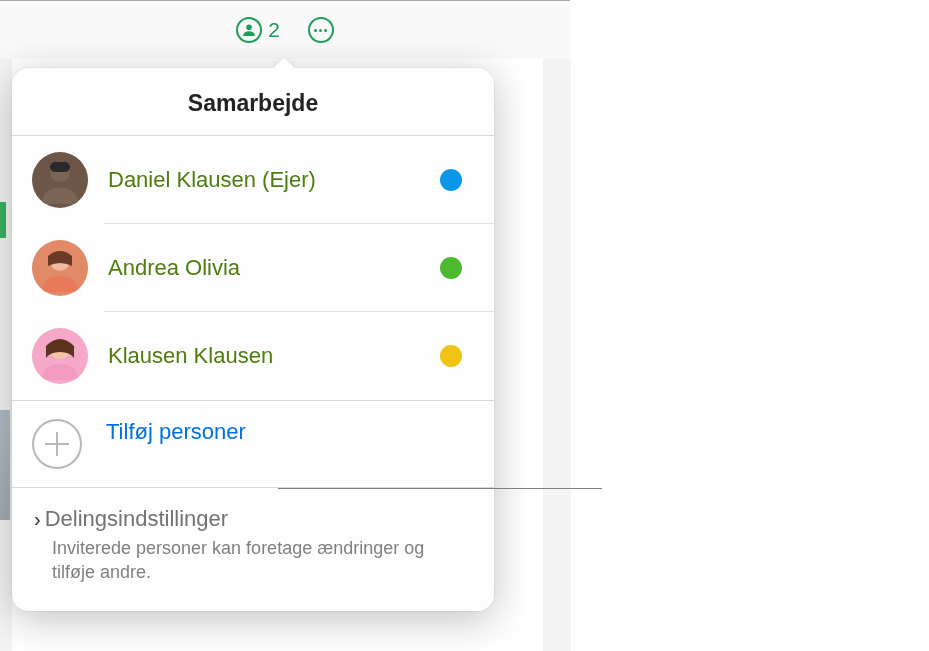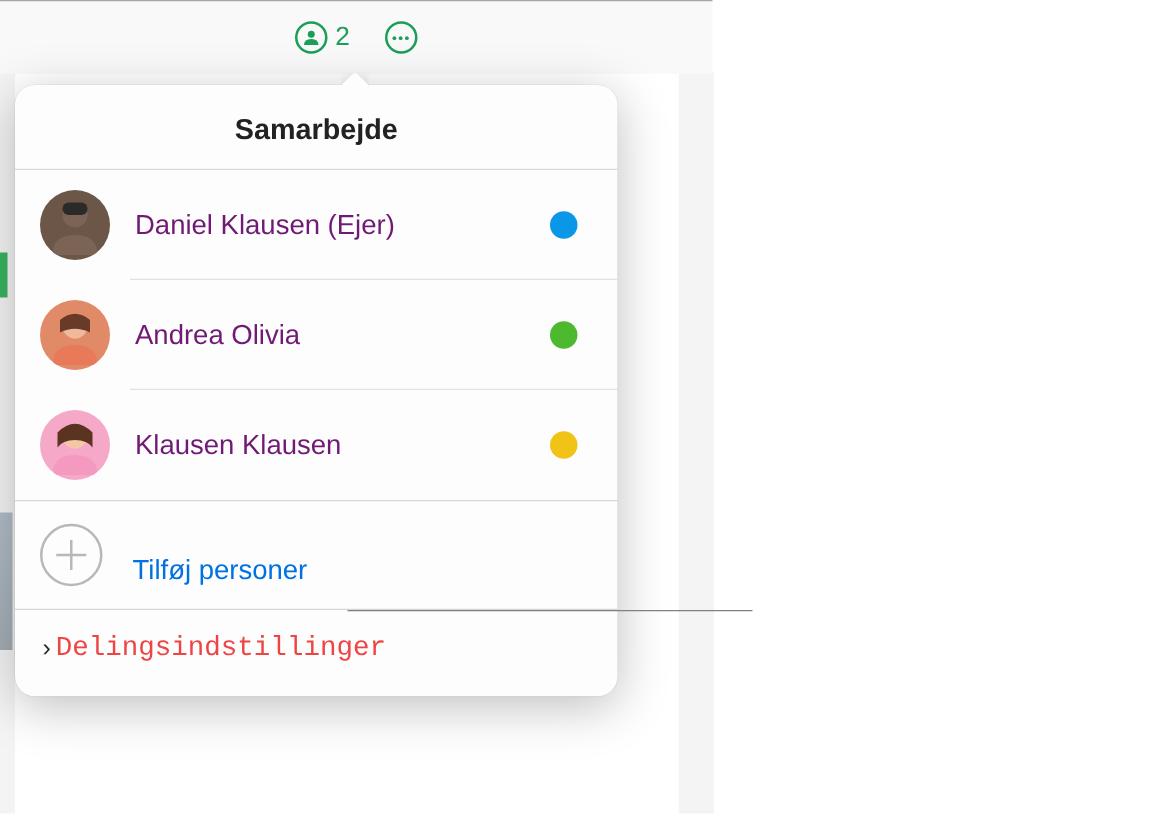--- a/index.html
+++ b/index.html
@@ -126,33 +126,33 @@
       flex-shrink: 0;
       display: flex;
       align-items: center;
       justify-content: center;
       overflow: hidden;
     }
     .avatar svg { width: 100%; height: 100%; }
     .participant-name {
       margin-left: 20px;
       font-size: 22px;
-      color: #701a75;
+      color: #4d7c0f;
       flex: 1;
     }
     .status-dot {
       width: 22px;
       height: 22px;
       border-radius: 50%;
       margin-right: 8px;
       flex-shrink: 0;
     }
     .add-section {
       display: flex;
-      align-items: flex-end;
+      align-items: flex-start;
       padding: 18px 24px 18px 20px;
       border-top: 1px solid #d6d6d6;
       border-bottom: 1px solid #d6d6d6;
     }
     .add-icon {
       width: 50px;
       height: 50px;
       border: 2px solid #b8b8b8;
       border-radius: 50%;
       display: flex;
@@ -188,22 +188,21 @@
       align-items: center;
       gap: 4px;
     }
     .chevron {
       font-size: 20px;
       color: #2a2a2a;
       line-height: 1;
     }
     .settings-title {
       font-size: 22px;
-      color: #ef4444;
-      font-family: Liberation Mono, monospace;
+      color: #737373;
     }
     .settings-subtitle {
       margin-top: 4px;
       margin-left: 18px;
       font-size: 18px;
       color: #808080;
       line-height: 1.35;
     }
     .callout-line {
       position: absolute;
@@ -323,17 +322,18 @@
     <div class="add-section">
       <div class="add-icon"></div>
       <div class="add-label">Tilføj personer</div>
     </div>
 
     <div class="settings-section">
       <div class="settings-header">
         <span class="chevron">›</span>
         <span class="settings-title">Delingsindstillinger</span>
       </div>
+      <div class="settings-subtitle">Inviterede personer kan foretage ændringer og tilføje andre.</div>
     </div>
   </div>
 
   <div class="callout-line callout-h"></div>
 </div>
 
 </body></html>

